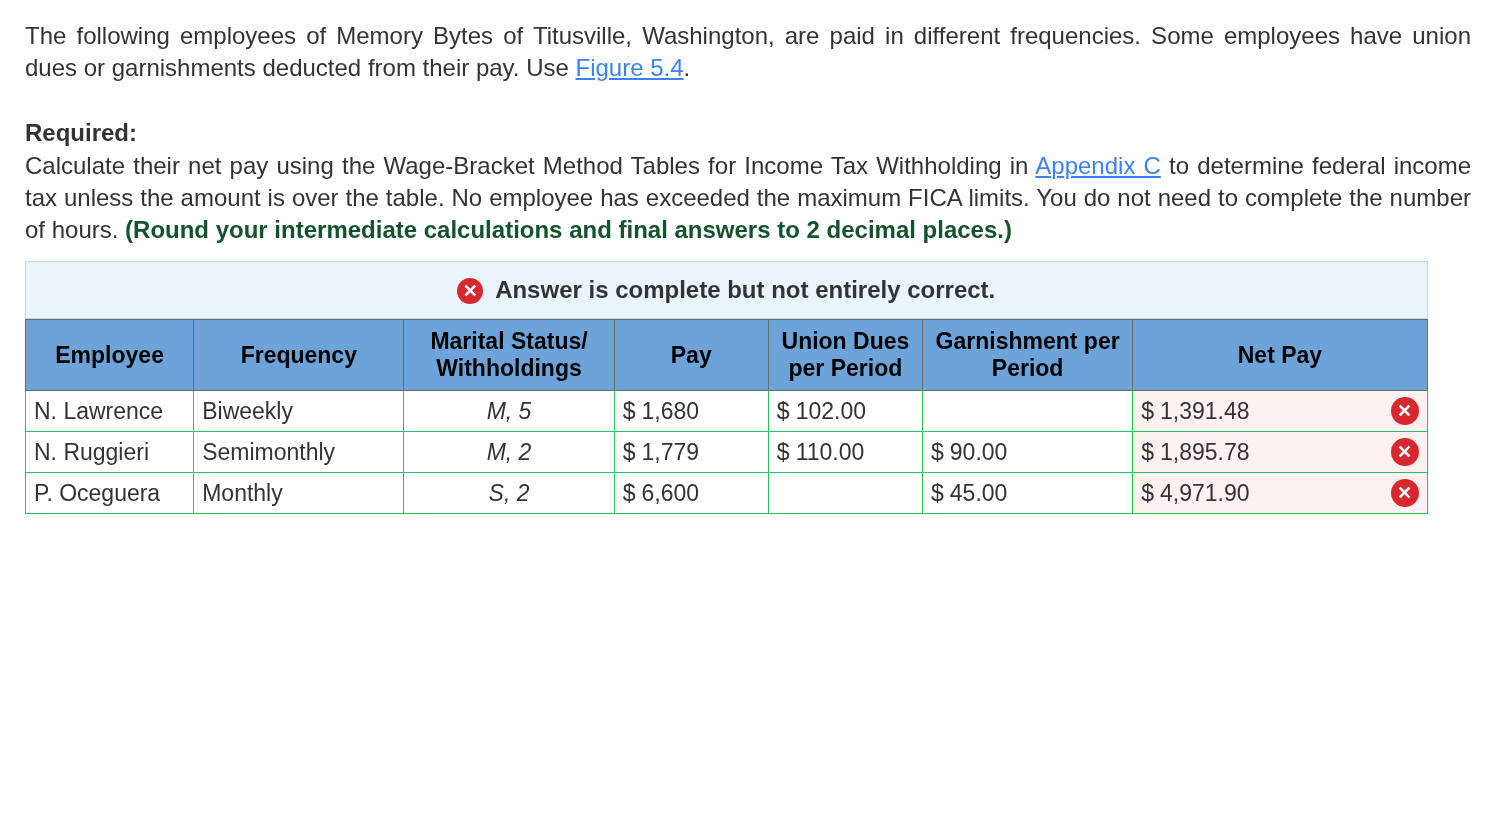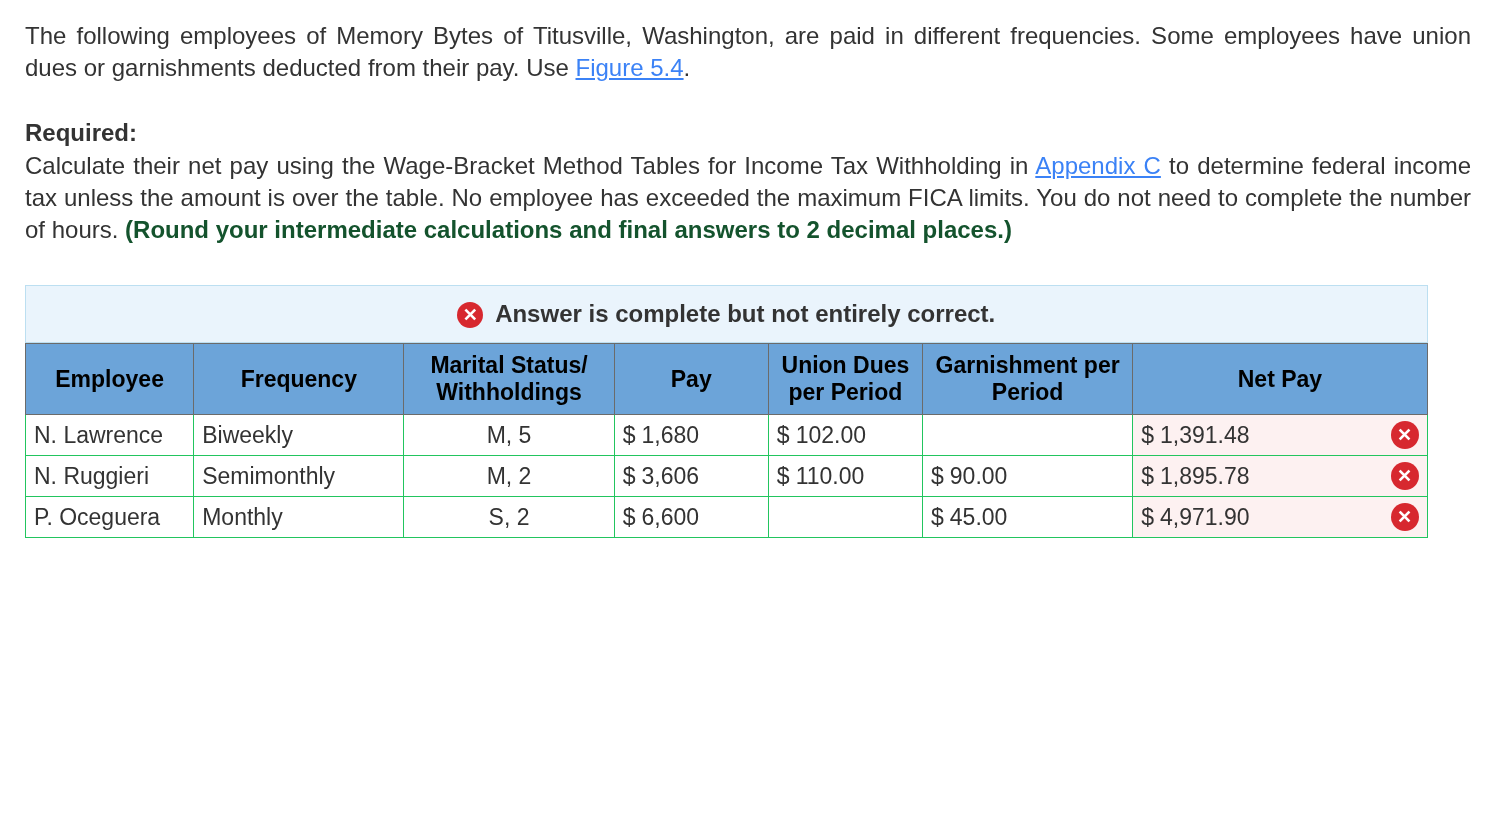--- a/index.html
+++ b/index.html
@@ -16,21 +16,21 @@
     text-align: justify;
   }
   .link {
     color: #3b82f6;
     text-decoration: underline;
   }
   .bold { font-weight: 700; }
   .red-bold { color: #14532d; font-weight: 700; }
 
   .feedback-bar {
-    margin-top: 38px;
+    margin-top: 14px;
     border: 1px solid #bcdff1;
     background: #eaf4fc;
     padding: 14px 10px;
     text-align: center;
     font-weight: 700;
     font-size: 24px;
   }
   .x-badge {
     display: inline-flex;
     align-items: center;
@@ -85,21 +85,21 @@
   }
   .money-cell {
     display: flex;
     align-items: center;
     justify-content: space-between;
     gap: 6px;
     white-space: nowrap;
   }
   .money-cell .num { flex: 1; }
   .pink { background: #fdf1f1; }
-  .center { text-align: center; }
+  .center { text-align: center; font-style: italic; }
 
   .table-wrap {
     margin-top: 0;
     width: 97%;
   }
 </style>
 </head>
 <body>
 
 <div class="prompt">
@@ -153,21 +153,21 @@
             </div>
           </td>
         </tr>
         <tr>
           <td>N. Ruggieri</td>
           <td>Semimonthly</td>
           <td class="center">M, 2</td>
           <td>
             <div class="money-cell">
               <span>$</span>
-              <span class="num">3,606</span>
+              <span class="num">1,779</span>
             </div>
           </td>
           <td>
             <div class="money-cell">
               <span>$</span>
               <span class="num">110.00</span>
             </div>
           </td>
           <td>
             <div class="money-cell">

